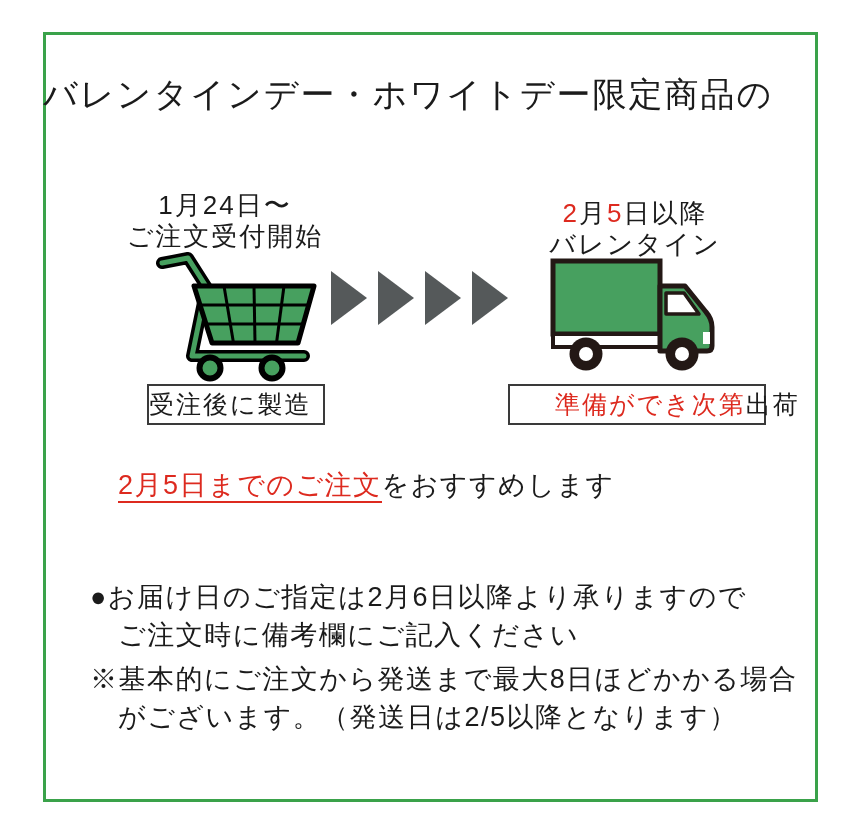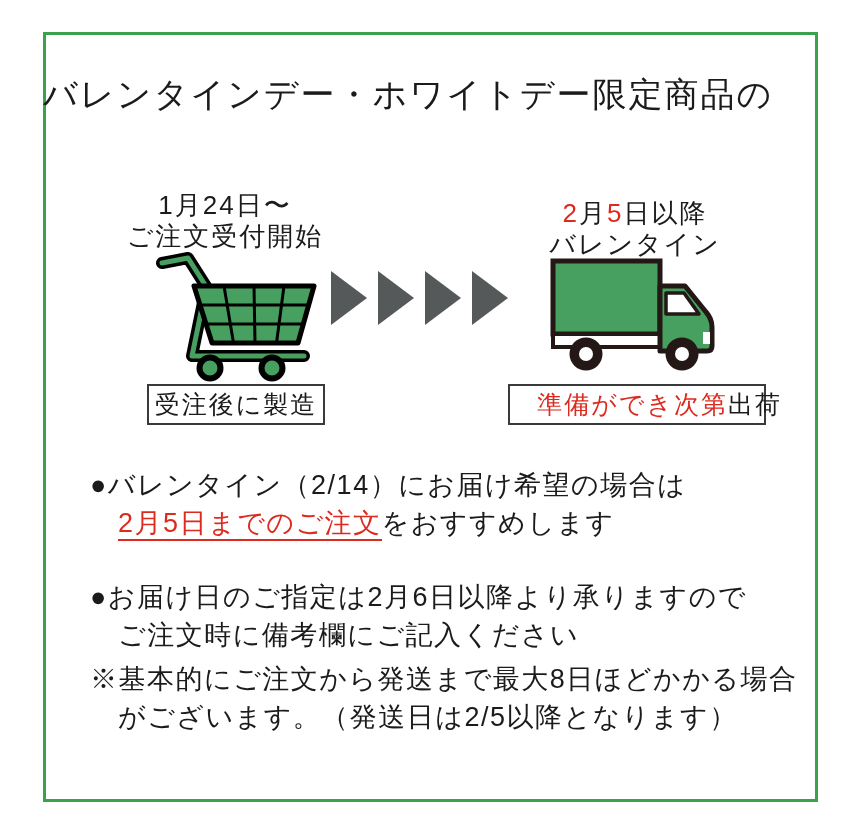--- a/index.html
+++ b/index.html
@@ -38,21 +38,21 @@
     display:flex;align-items:center;gap:11px;
   }
   .tri{
     width:0;height:0;
     border-left:36px solid var(--arrow-gray);
     border-top:27px solid transparent;
     border-bottom:27px solid transparent;
   }
   .label-box{
     position:absolute;top:384px;height:41px;border:2px solid #3a3a3a;
-    display:flex;align-items:center;justify-content:center;
+    display:flex;align-items:center;justify-content:flex-start;
     font-size:25px;letter-spacing:2px;background:#fff;white-space:nowrap;
   }
   .label-box.left{left:147px;width:178px;}
   .label-box.right{left:508px;width:258px;padding-left:45px;}
   .note{
     position:absolute;left:90px;font-size:27px;line-height:38px;
     letter-spacing:1.5px;color:var(--ink);white-space:nowrap;
   }
   .note .l2{margin-left:28px;}
   .note.n1{top:466px;}
@@ -129,21 +129,20 @@
 
   <div class="label-box left">
     <span>受注後に製造</span>
   </div>
   <div class="label-box right">
     <span class="red">準備ができ次第</span>
       <span>出荷</span>
   </div>
 
   <div class="note n1">
-    <div class="l1">●バレンタイン（2/14）にお届け希望の場合は</div>
     <div class="l2">
       <span class="redline">2月5日までのご注文</span><span>をおすすめします</span>
     </div>
   </div>
 
   <div class="note n2">
     <div class="l1">●お届け日のご指定は2月6日以降より承りますので</div>
     <div class="l2">ご注文時に備考欄にご記入ください</div>
   </div>
 

